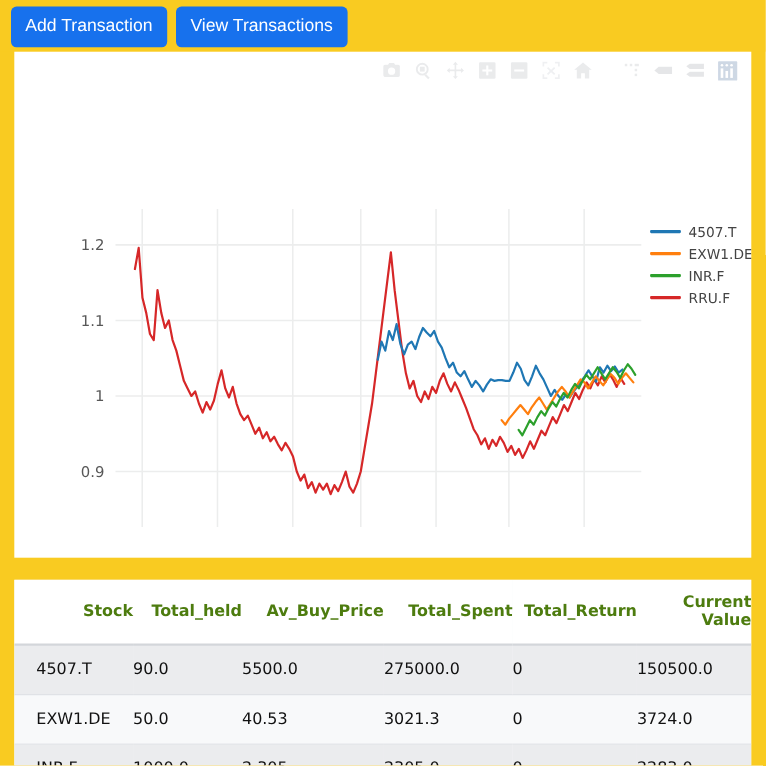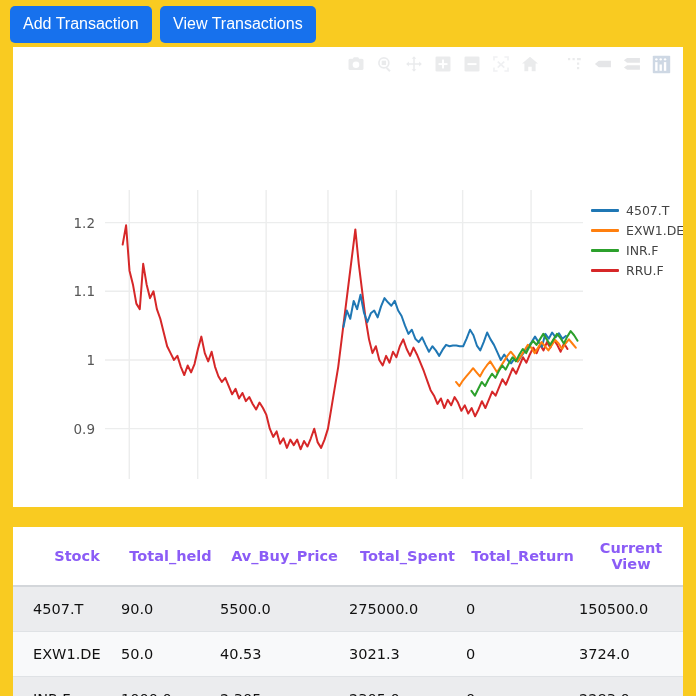--- a/index.html
+++ b/index.html
@@ -136,25 +136,25 @@
     height: 169px;
     background: #f8f9fa;
     overflow: hidden;
   }
   table {
     border-collapse: collapse;
     width: 670px;
     table-layout: fixed;
   }
   thead th {
-    text-align: center;
+    text-align: right;
     font-family: "DejaVu Sans", sans-serif;
     font-size: 14.5px;
     font-weight: bold;
-    color: #8b5cf6;
+    color: #4d7c0f;
     background: #ffffff;
     padding: 13px 0 13px 0;
     border-bottom: 2px solid #d3d6da;
   }
   tbody td {
     text-align: left;
     font-family: "DejaVu Sans", sans-serif;
     font-size: 14.5px;
     color: #111111;
     padding: 14px 0 14px 0;
@@ -318,21 +318,21 @@
 
 <div id="table-card">
   <table>
     <thead>
       <tr id="thead-row">
           <th class="c0">Stock</th>
           <th class="c1">Total_held</th>
           <th class="c2">Av_Buy_Price</th>
           <th class="c3">Total_Spent</th>
           <th class="c4">Total_Return</th>
-          <th class="c5">Current View</th>
+          <th class="c5">Current Value</th>
         </tr>
     </thead>
     <tbody id="tbody">
         <tr>
           <td class="c0">4507.T</td>
           <td class="c1">90.0</td>
           <td class="c2">5500.0</td>
           <td class="c3">275000.0</td>
           <td class="c4">0</td>
           <td class="c5">150500.0</td>

